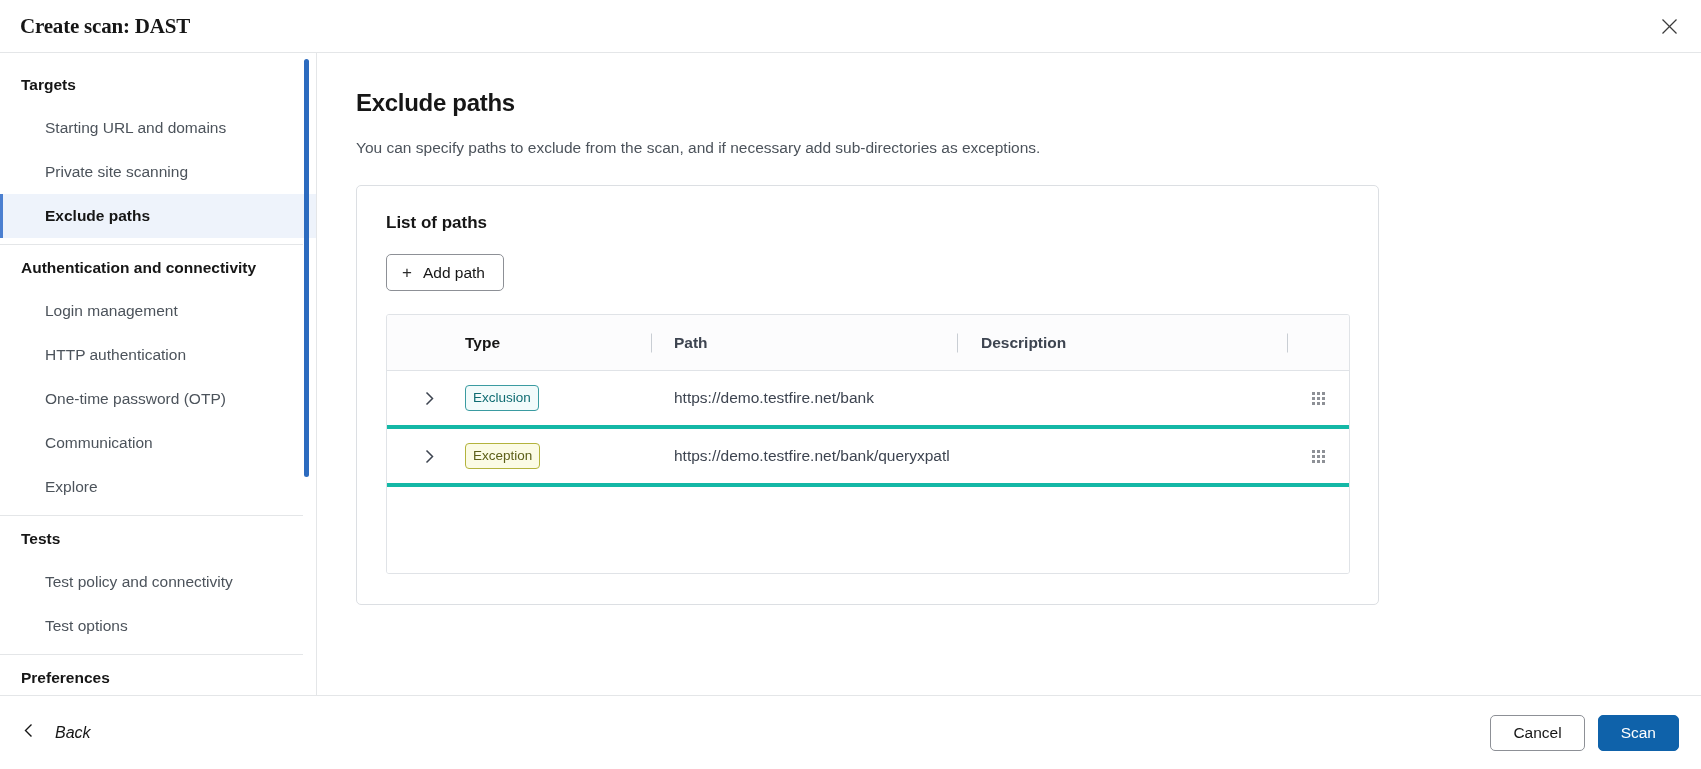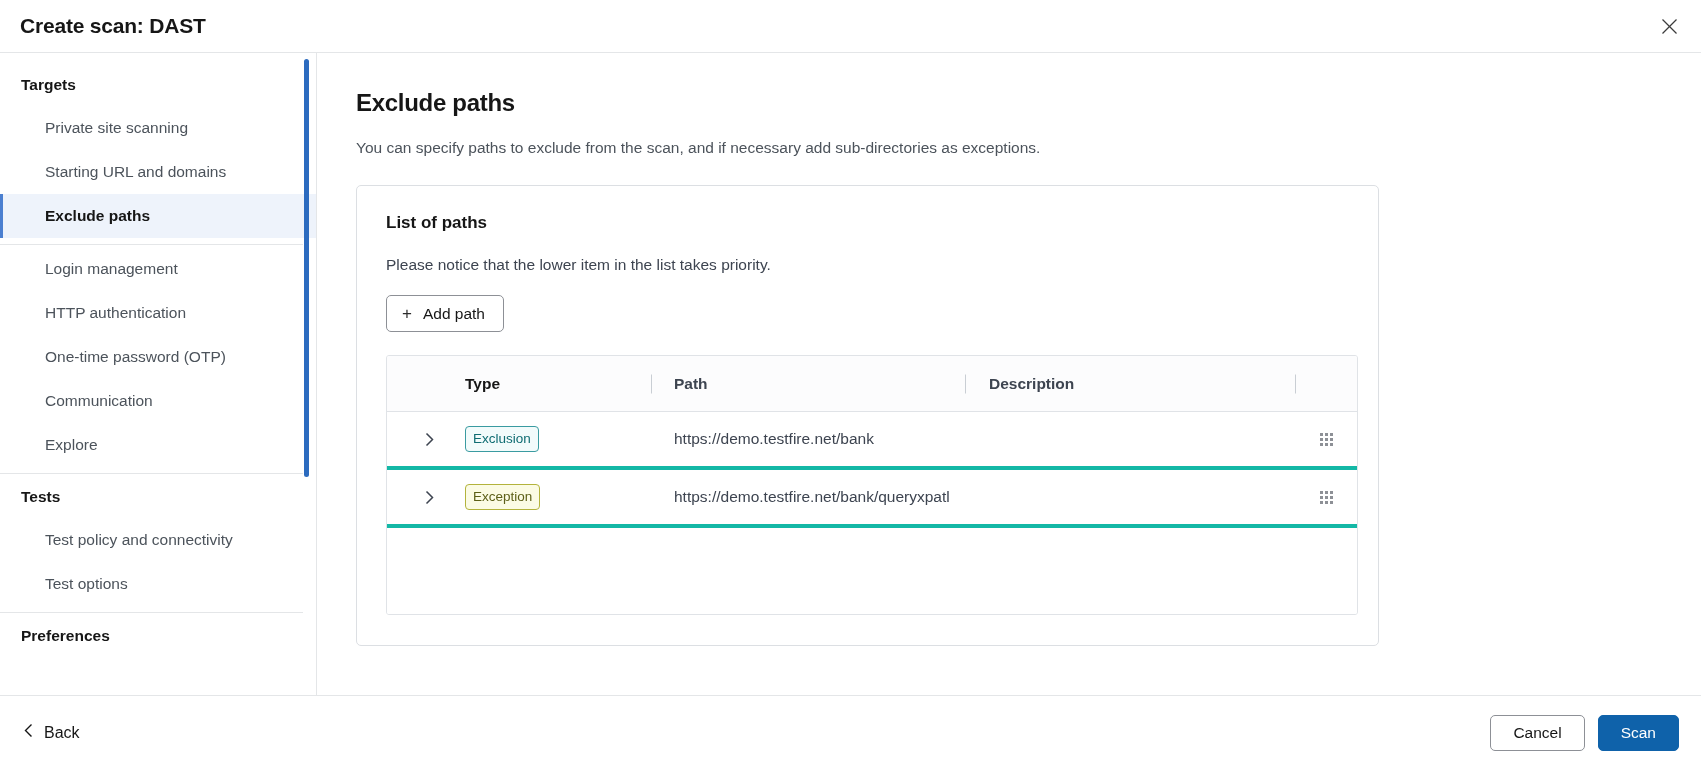--- a/index.html
+++ b/index.html
@@ -23,20 +23,21 @@
 
   
   .titlebar {
     height: 53px;
     min-height: 53px;
     border-bottom: 1px solid #e4e6e8;
     display: flex;
     align-items: center;
     padding: 0 10px 0 20px;
     position: relative;
+    font-family: Liberation Serif, serif;
   }
   .title-text {
     font-size: 21px;
     font-weight: bold;
     color: #161616;
     letter-spacing: -0.2px;
   }
   .close-btn {
     position: absolute;
     right: 16px;
@@ -138,21 +139,21 @@
     font-size: 15.5px;
     color: #4c535b;
     line-height: 21px;
     margin-bottom: 27px;
   }
 
   .card {
     border: 1px solid #dcdfe3;
     border-radius: 5px;
     background: #ffffff;
-    padding: 26px 20px 30px 29px;
+    padding: 26px 28px 30px 29px;
     max-width: 1023px;
   }
   .card-title {
     font-size: 17px;
     font-weight: bold;
     color: #161616;
     margin-bottom: 20px;
     line-height: 22px;
   }
   .card-note {
@@ -310,24 +311,25 @@
     min-height: 74px;
     border-top: 1px solid #e4e6e8;
     display: flex;
     align-items: center;
     padding: 0 22px 0 24px;
     background: #ffffff;
   }
   .back-link {
     display: inline-flex;
     align-items: center;
-    gap: 11px;
+    gap: 22px;
     font-size: 16px;
     color: #161616;
     cursor: pointer;
+    font-style: italic;
   }
   .footer-spacer { flex: 1; }
   .btn {
     height: 36px;
     border-radius: 5px;
     font-size: 15.5px;
     font-family: inherit;
     cursor: pointer;
     padding: 0 22px;
   }
@@ -360,28 +362,29 @@
     </div>
   </div>
 
   <div class="body-row">
 
     <div class="sidebar">
       <div class="sidebar-scroll">
 
         <div class="nav-group">
           <div class="group-title">Targets</div>
+          <div class="nav-item">Starting URL and domains</div>
           <div class="nav-item">Private site scanning</div>
-          <div class="nav-item">Starting URL and domains</div>
           <div class="nav-item active">Exclude paths</div>
         </div>
 
         <div class="group-divider"></div>
 
         <div class="nav-group">
+          <div class="group-title">Authentication and connectivity</div>
           <div class="nav-item">Login management</div>
           <div class="nav-item">HTTP authentication</div>
           <div class="nav-item">One-time password (OTP)</div>
           <div class="nav-item">Communication</div>
           <div class="nav-item">Explore</div>
         </div>
 
         <div class="group-divider"></div>
 
         <div class="nav-group">
@@ -400,21 +403,20 @@
       <div class="sb-track"></div>
       <div class="sb-thumb"></div>
     </div>
 
     <div class="content">
       <h1 class="page-title">Exclude paths</h1>
       <div class="page-desc">You can specify paths to exclude from the scan, and if necessary add sub-directories as exceptions.</div>
 
       <div class="card">
         <div class="card-title">List of paths</div>
-        <div class="card-note">Please notice that the lower item in the list takes priority.</div>
 
         <button class="add-btn">
           <span class="plus-icon">+</span>
           <span>Add path</span>
         </button>
 
         <div class="tbl">
 
           <div class="tbl-head">
             <div class="c-expand"></div>

